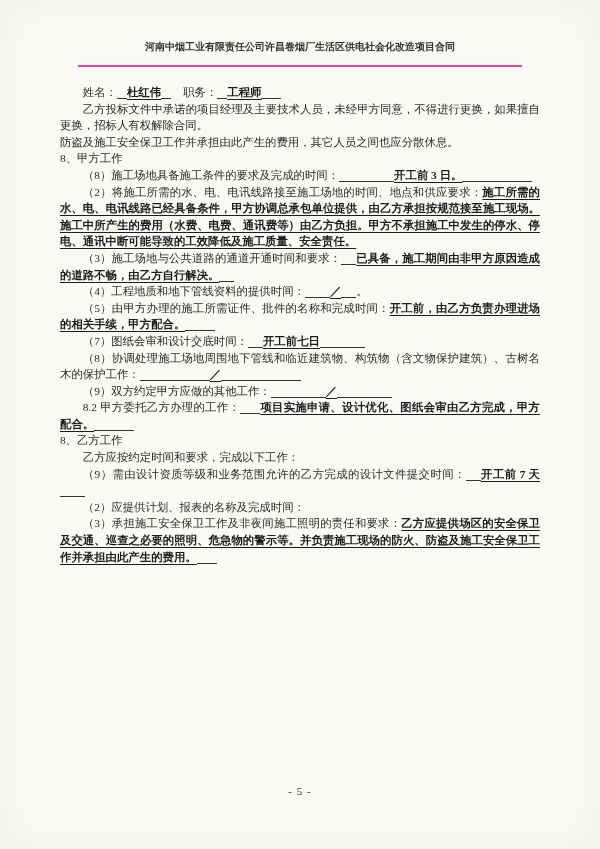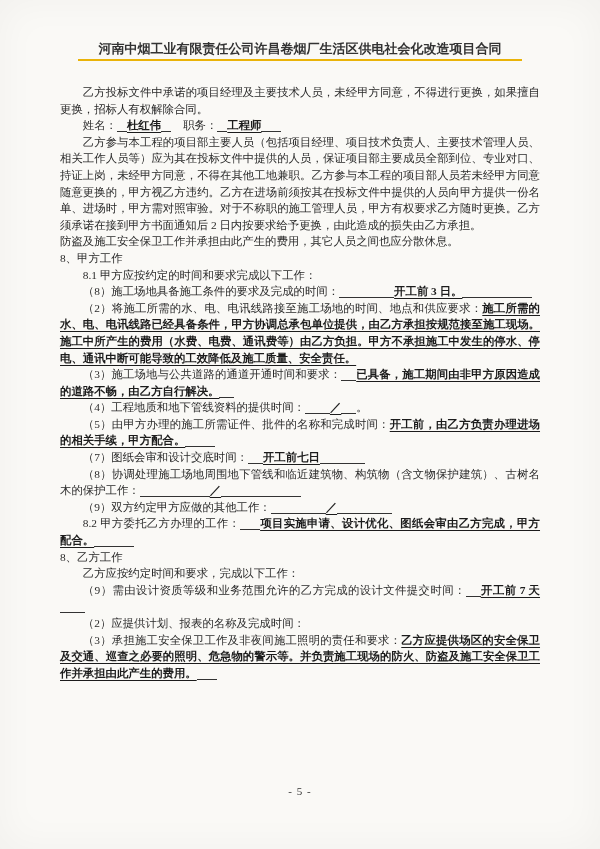--- a/index.html
+++ b/index.html
@@ -9,24 +9,24 @@
     margin:0 auto;
     background:#faf9f6;
     box-shadow:inset 0 0 40px rgba(0,0,0,0.04);
     font-family:"Liberation Serif","DejaVu Serif",serif;
     color:#2a2a2a;
     overflow:hidden;
   }
   .header { position:absolute; top:40px; left:0; width:100%; }
   .doc-title {
     width:444px; margin:0 auto;
-    font-size:13px; font-weight:bold; text-align:center;
+    font-size:10px; font-weight:bold; text-align:center;
     color:#333;
-    padding-bottom:1px;
-    border-bottom:2px solid #eab308;
+    padding-bottom:11px;
+    border-bottom:2px solid #ec4899;
     white-space:nowrap;
     letter-spacing:0px;
   }
   .body-text {
     position:absolute; top:84px; left:60px; width:480px;
     font-size:11.4px; line-height:16.6px;
     text-align:justify;
   }
   p.para { margin:0; }
   .indent { text-indent:2em; }
@@ -58,32 +58,30 @@
 <body>
 
 <div class="page">
 
   <div class="header">
     <div class="doc-title">河南中烟工业有限责任公司许昌卷烟厂生活区供电社会化改造项目合同</div>
   </div>
 
   <div class="body-text">
 
+    <p class="para indent"><span>姓名：</span><span class="ext w10"></span><span class="fill">杜红伟</span><span class="ext w10"></span><span class="name-gap"></span><span>职务：</span><span class="ext w10"></span><span class="fill">工程师</span><span class="ext w20"></span></p>
+
     <p class="para indent">乙方投标文件中承诺的项目经理及主要技术人员，未经甲方同意，不得进行更换，如果擅自更换，招标人有权解除合同。</p>
 
-    <p class="para indent"><span>姓名：</span><span class="ext w10"></span><span class="fill">杜红伟</span><span class="ext w10"></span><span class="name-gap"></span><span>职务：</span><span class="ext w10"></span><span class="fill">工程师</span><span class="ext w20"></span></p>
-
-    <p class="para indent">乙方参与本工程的项目部主要人员（包括项目经理、项目技术负责人、主要技术管理人员、相关工作人员等）应为其在投标文件中提供的人员，保证项目部主要成员全部到位、专业对口、持证上岗，未经甲方同意，不得在其他工地兼职。乙方参与本工程的项目部人员若未经甲方同意随意更换的，甲方视乙方违约。乙方在进场前须按其在投标文件中提供的人员向甲方提供一份名单、进场时，甲方需对照审验。对于不称职的施工管理人员，甲方有权要求乙方随时更换。乙方须承诺在接到甲方书面通知后 2 日内按要求给予更换，由此造成的损失由乙方承担。</p>
 
 
     <p class="para">防盗及施工安全保卫工作并承担由此产生的费用，其它人员之间也应分散休息。</p>
 
     <p class="para heading">8、甲方工作</p>
 
-    <p class="para indent">8.1 甲方应按约定的时间和要求完成以下工作：</p>
 
     <p class="para indent"><span>（8）施工场地具备施工条件的要求及完成的时间：</span><span class="ext w55"></span><span class="fill">开工前 3 日。</span><span class="ext w70"></span></p>
 
     <p class="para indent"><span>（2）将施工所需的水、电、电讯线路接至施工场地的时间、地点和供应要求：</span><span class="fill">施工所需的水、电、电讯线路已经具备条件，甲方协调总承包单位提供，由乙方承担按规范接至施工现场。施工中所产生的费用（水费、电费、通讯费等）由乙方负担。甲方不承担施工中发生的停水、停电、通讯中断可能导致的工效降低及施工质量、安全责任。</span></p>
 
     <p class="para indent"><span>（3）施工场地与公共道路的通道开通时间和要求：</span><span class="ext w15"></span><span class="fill">已具备，施工期间由非甲方原因造成的道路不畅，由乙方自行解决。</span><span class="ext w15"></span></p>
 
     <p class="para indent"><span>（4）工程地质和地下管线资料的提供时间：</span><span class="ext w25"></span><span class="fill">／</span><span class="ext w15"></span><span>。</span></p>
 
     <p class="para indent"><span>（5）由甲方办理的施工所需证件、批件的名称和完成时间：</span><span class="fill">开工前，由乙方负责办理进场的相关手续，甲方配合。</span><span class="ext w30"></span></p>

